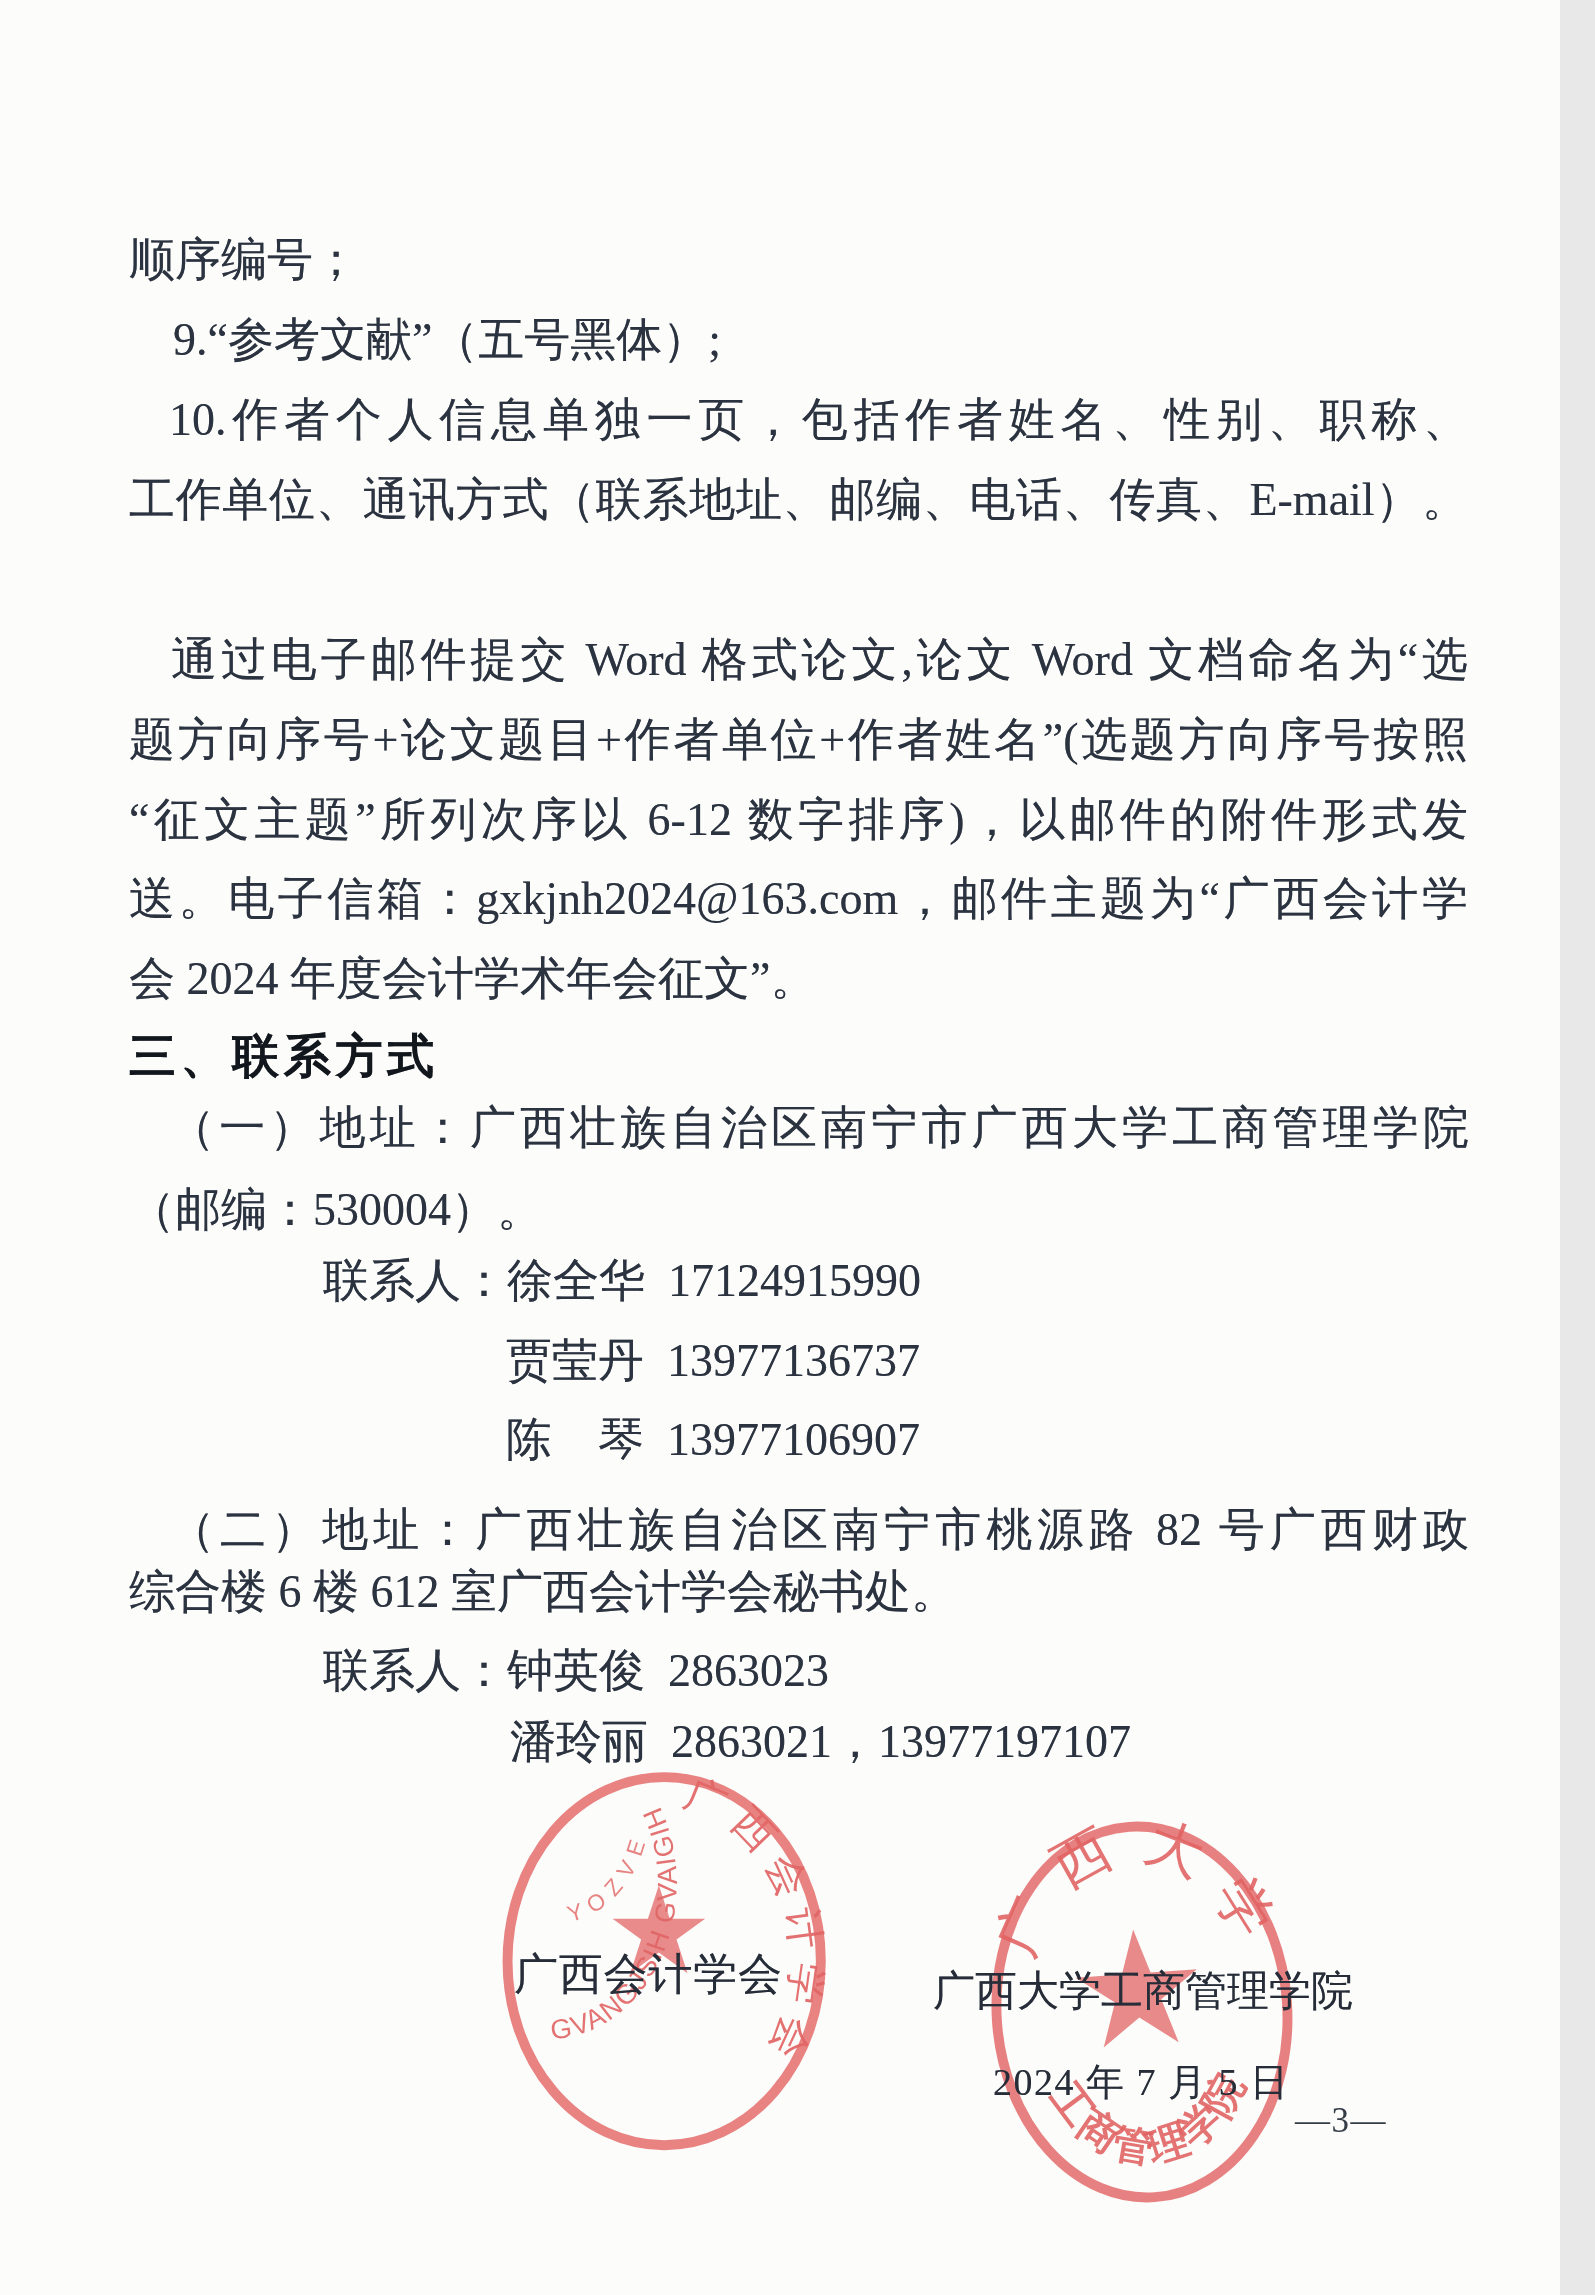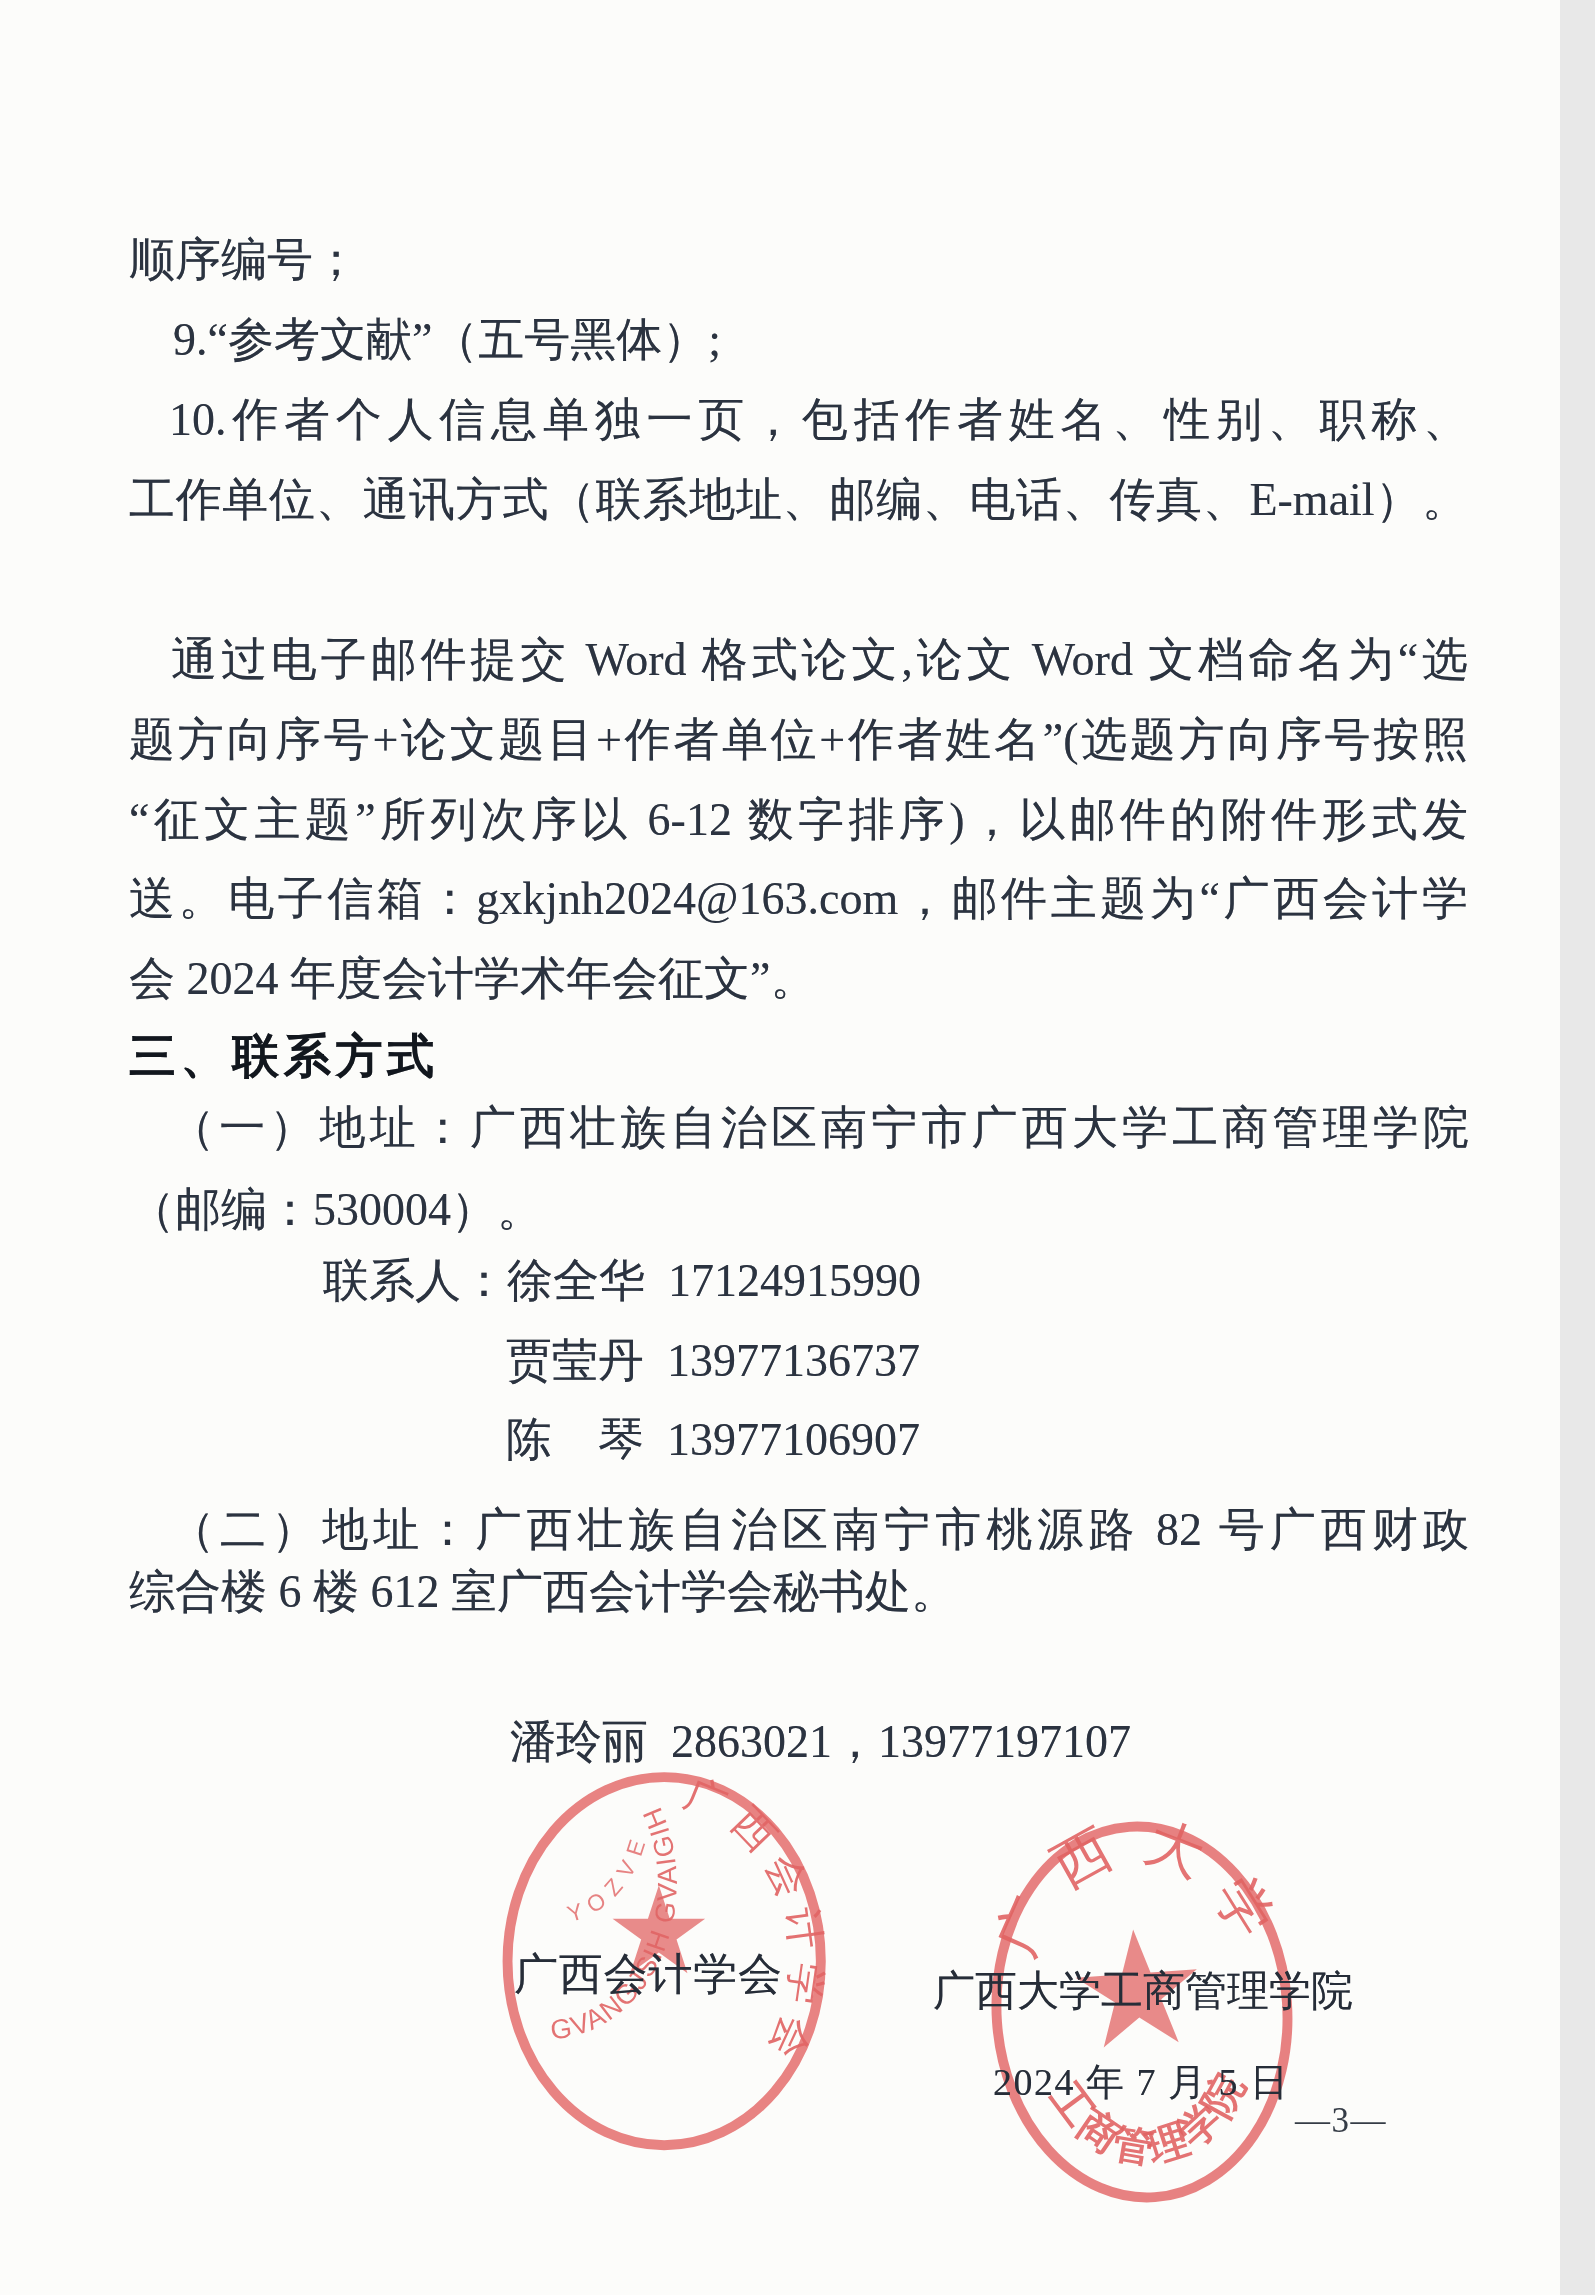--- a/index.html
+++ b/index.html
@@ -63,20 +63,21 @@
 
   <div class="line heading" style="left:129px;top:1029px;">三、联系方式</div>
 
   <div class="line just" style="left:169px;top:1102px;width:1300px;">（一）地址：广西壮族自治区南宁市广西大学工商管理学院</div>
   <div class="line" style="left:129px;top:1184px;">（邮编：530004）。</div>
   <div class="line" style="left:323px;top:1255px;">联系人：徐全华  17124915990</div>
   <div class="line" style="left:506px;top:1335px;">贾莹丹  13977136737</div>
   <div class="line" style="left:506px;top:1414px;">陈　琴  13977106907</div>
   <div class="line just" style="left:169px;top:1484px;width:1300px;margin-top:20px;">（二）地址：广西壮族自治区南宁市桃源路 82 号广西财政</div>
   <div class="line" style="left:129px;top:1566px;">综合楼 6 楼 612 室广西会计学会秘书处。</div>
+  <div class="line" style="left:323px;top:1645px;">联系人：钟英俊  2863023</div>
   <div class="line" style="left:510px;top:1716px;">潘玲丽  2863021，13977197107</div>
 
   <svg class="stamp" style="left:487px;top:1761px;" width="365" height="411" viewBox="0 0 480 540">
     <g opacity="0.87">
       <ellipse cx="233" cy="263" rx="206" ry="242" fill="none" stroke="#df5252" stroke-width="13" stroke-opacity="0.82"></ellipse>
       <polygon points="0,-1 0.2245,-0.309 0.951,-0.309 0.3633,0.118 0.5878,0.809 0,0.382 -0.5878,0.809 -0.3633,0.118 -0.951,-0.309 -0.2245,-0.309" transform="translate(226 227) scale(64)" fill="#dd4f4f" fill-opacity="0.75"></polygon>
       <path id="ls-latin" d="M 87.5 365 A 168 204 0 0 0 227 59" fill="none"></path>
       <path id="ls-latin-in" d="M 115 210 A 125 155 0 0 0 207 111" fill="none"></path>
       <path id="ls-cn" d="M 245 59 A 168 204 0 0 1 358 400" fill="none"></path>
       <text font-family="Liberation Sans, sans-serif" font-size="36" letter-spacing="2" fill="#dd4f4f" fill-opacity="0.9">

